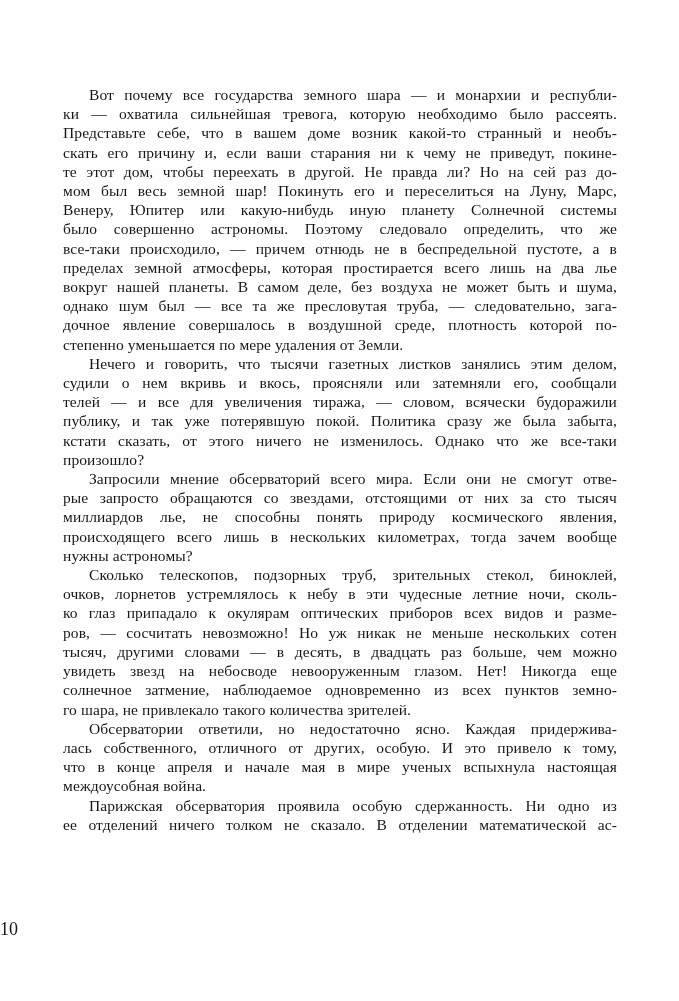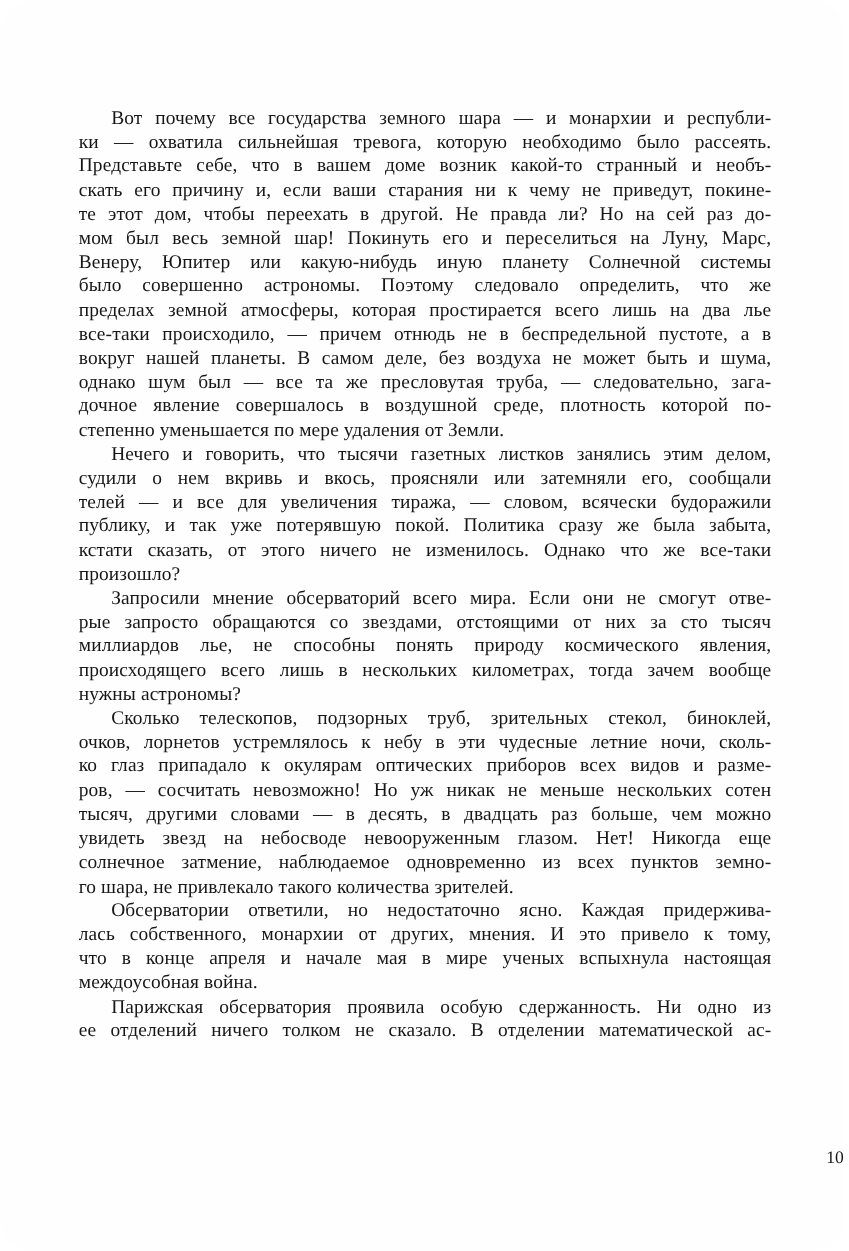--- a/index.html
+++ b/index.html
@@ -39,41 +39,41 @@
     text-indent: 26px;
   }
   .line.last {
     text-align-last: left;
   }
   .page-number {
     position: absolute;
     left: 0;
     top: 919px;
     width: 100%;
-    text-align: right;
-    font-size: 14px;
+    text-align: left;
+    font-size: 18px;
     color: #171717;
   }
 </style>
 </head>
 <body>
 
 <div class="page">
   <div class="text-block" id="text-block">
       <div class="paragraph">
         <div class="line first">Вот почему все государства земного шара — и монархии и республи-</div>
         <div class="line">ки — охватила сильнейшая тревога, которую необходимо было рассеять.</div>
         <div class="line">Представьте себе, что в вашем доме возник какой-то странный и необъ-</div>
         <div class="line">скать его причину и, если ваши старания ни к чему не приведут, покине-</div>
         <div class="line">те этот дом, чтобы переехать в другой. Не правда ли? Но на сей раз до-</div>
         <div class="line">мом был весь земной шар! Покинуть его и переселиться на Луну, Марс,</div>
         <div class="line">Венеру, Юпитер или какую-нибудь иную планету Солнечной системы</div>
         <div class="line">было совершенно астрономы. Поэтому следовало определить, что же</div>
+        <div class="line">все-таки происходило, — причем отнюдь не в беспредельной пустоте, а в</div>
         <div class="line">пределах земной атмосферы, которая простирается всего лишь на два лье</div>
-        <div class="line">все-таки происходило, — причем отнюдь не в беспредельной пустоте, а в</div>
         <div class="line">вокруг нашей планеты. В самом деле, без воздуха не может быть и шума,</div>
         <div class="line">однако шум был — все та же пресловутая труба, — следовательно, зага-</div>
         <div class="line">дочное явление совершалось в воздушной среде, плотность которой по-</div>
         <div class="line last">степенно уменьшается по мере удаления от Земли.</div>
       </div>
       <div class="paragraph">
         <div class="line first">Нечего и говорить, что тысячи газетных листков занялись этим делом,</div>
         <div class="line">судили о нем вкривь и вкось, проясняли или затемняли его, сообщали</div>
         <div class="line">телей — и все для увеличения тиража, — словом, всячески будоражили</div>
         <div class="line">публику, и так уже потерявшую покой. Политика сразу же была забыта,</div>
@@ -92,21 +92,21 @@
         <div class="line">очков, лорнетов устремлялось к небу в эти чудесные летние ночи, сколь-</div>
         <div class="line">ко глаз припадало к окулярам оптических приборов всех видов и разме-</div>
         <div class="line">ров, — сосчитать невозможно! Но уж никак не меньше нескольких сотен</div>
         <div class="line">тысяч, другими словами — в десять, в двадцать раз больше, чем можно</div>
         <div class="line">увидеть звезд на небосводе невооруженным глазом. Нет! Никогда еще</div>
         <div class="line">солнечное затмение, наблюдаемое одновременно из всех пунктов земно-</div>
         <div class="line last">го шара, не привлекало такого количества зрителей.</div>
       </div>
       <div class="paragraph">
         <div class="line first">Обсерватории ответили, но недостаточно ясно. Каждая придержива-</div>
-        <div class="line">лась собственного, монархии от других, мнения. И это привело к тому,</div>
+        <div class="line">лась собственного, отличного от других, особую. И это привело к тому,</div>
         <div class="line">что в конце апреля и начале мая в мире ученых вспыхнула настоящая</div>
         <div class="line last">междоусобная война.</div>
       </div>
       <div class="paragraph">
         <div class="line first">Парижская обсерватория проявила особую сдержанность. Ни одно из</div>
         <div class="line">ее отделений ничего толком не сказало. В отделении математической ас-</div>
       </div>
     </div>
   <div class="page-number">10</div>
 </div>

